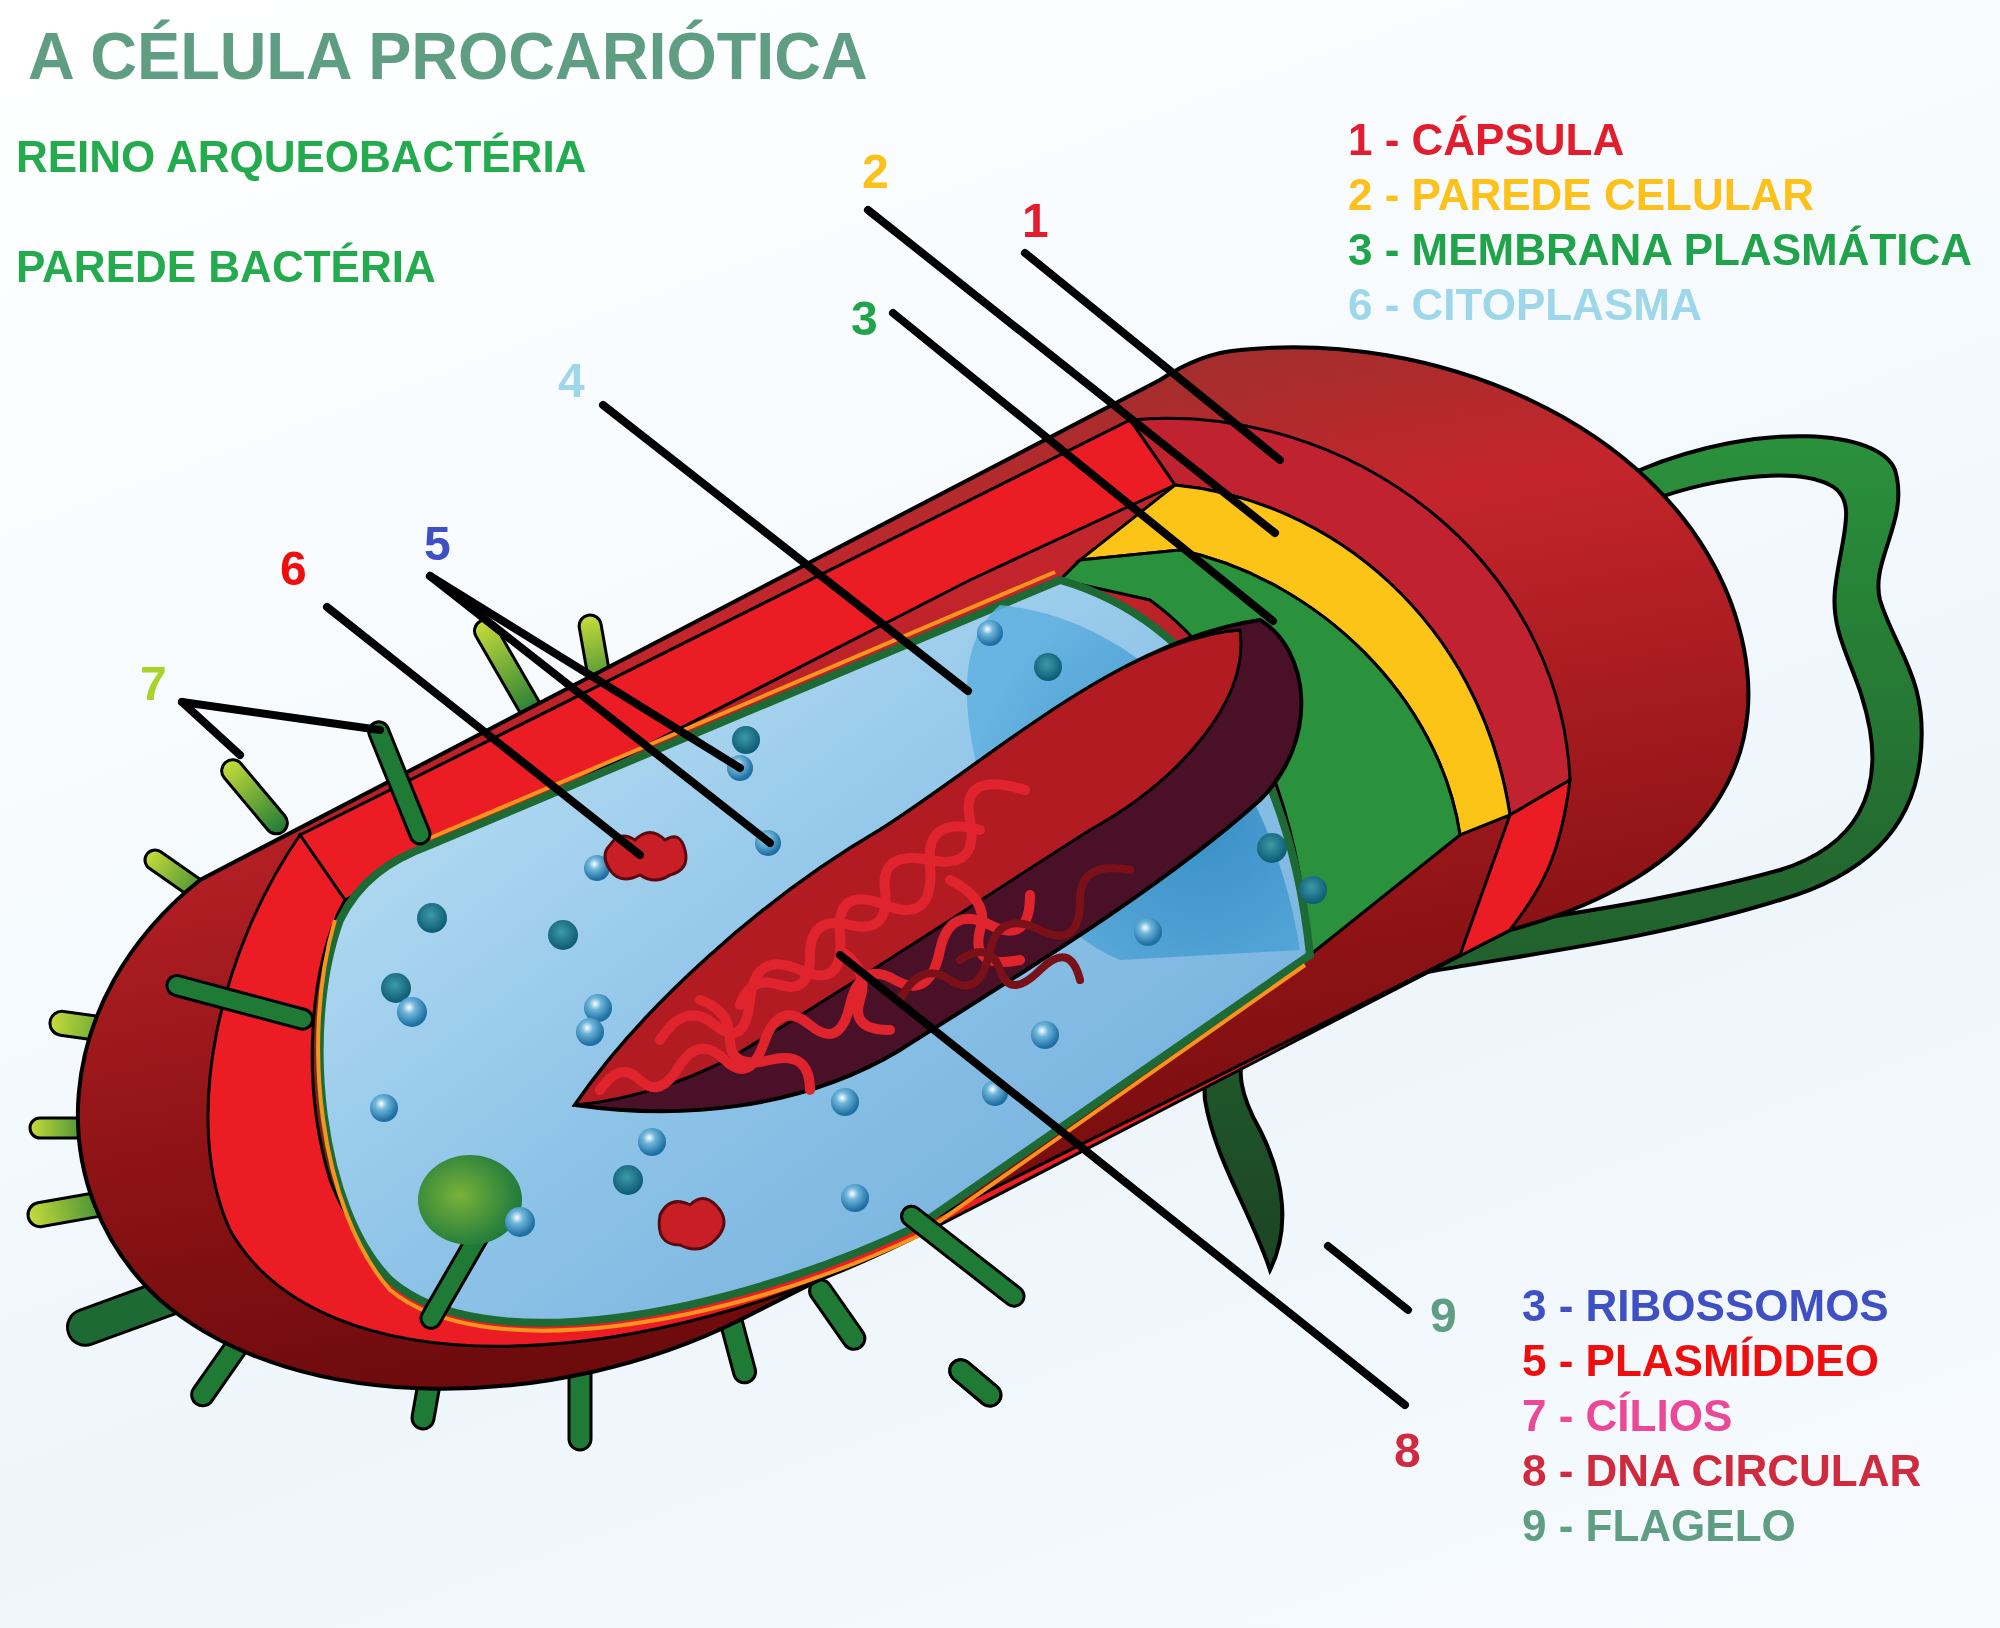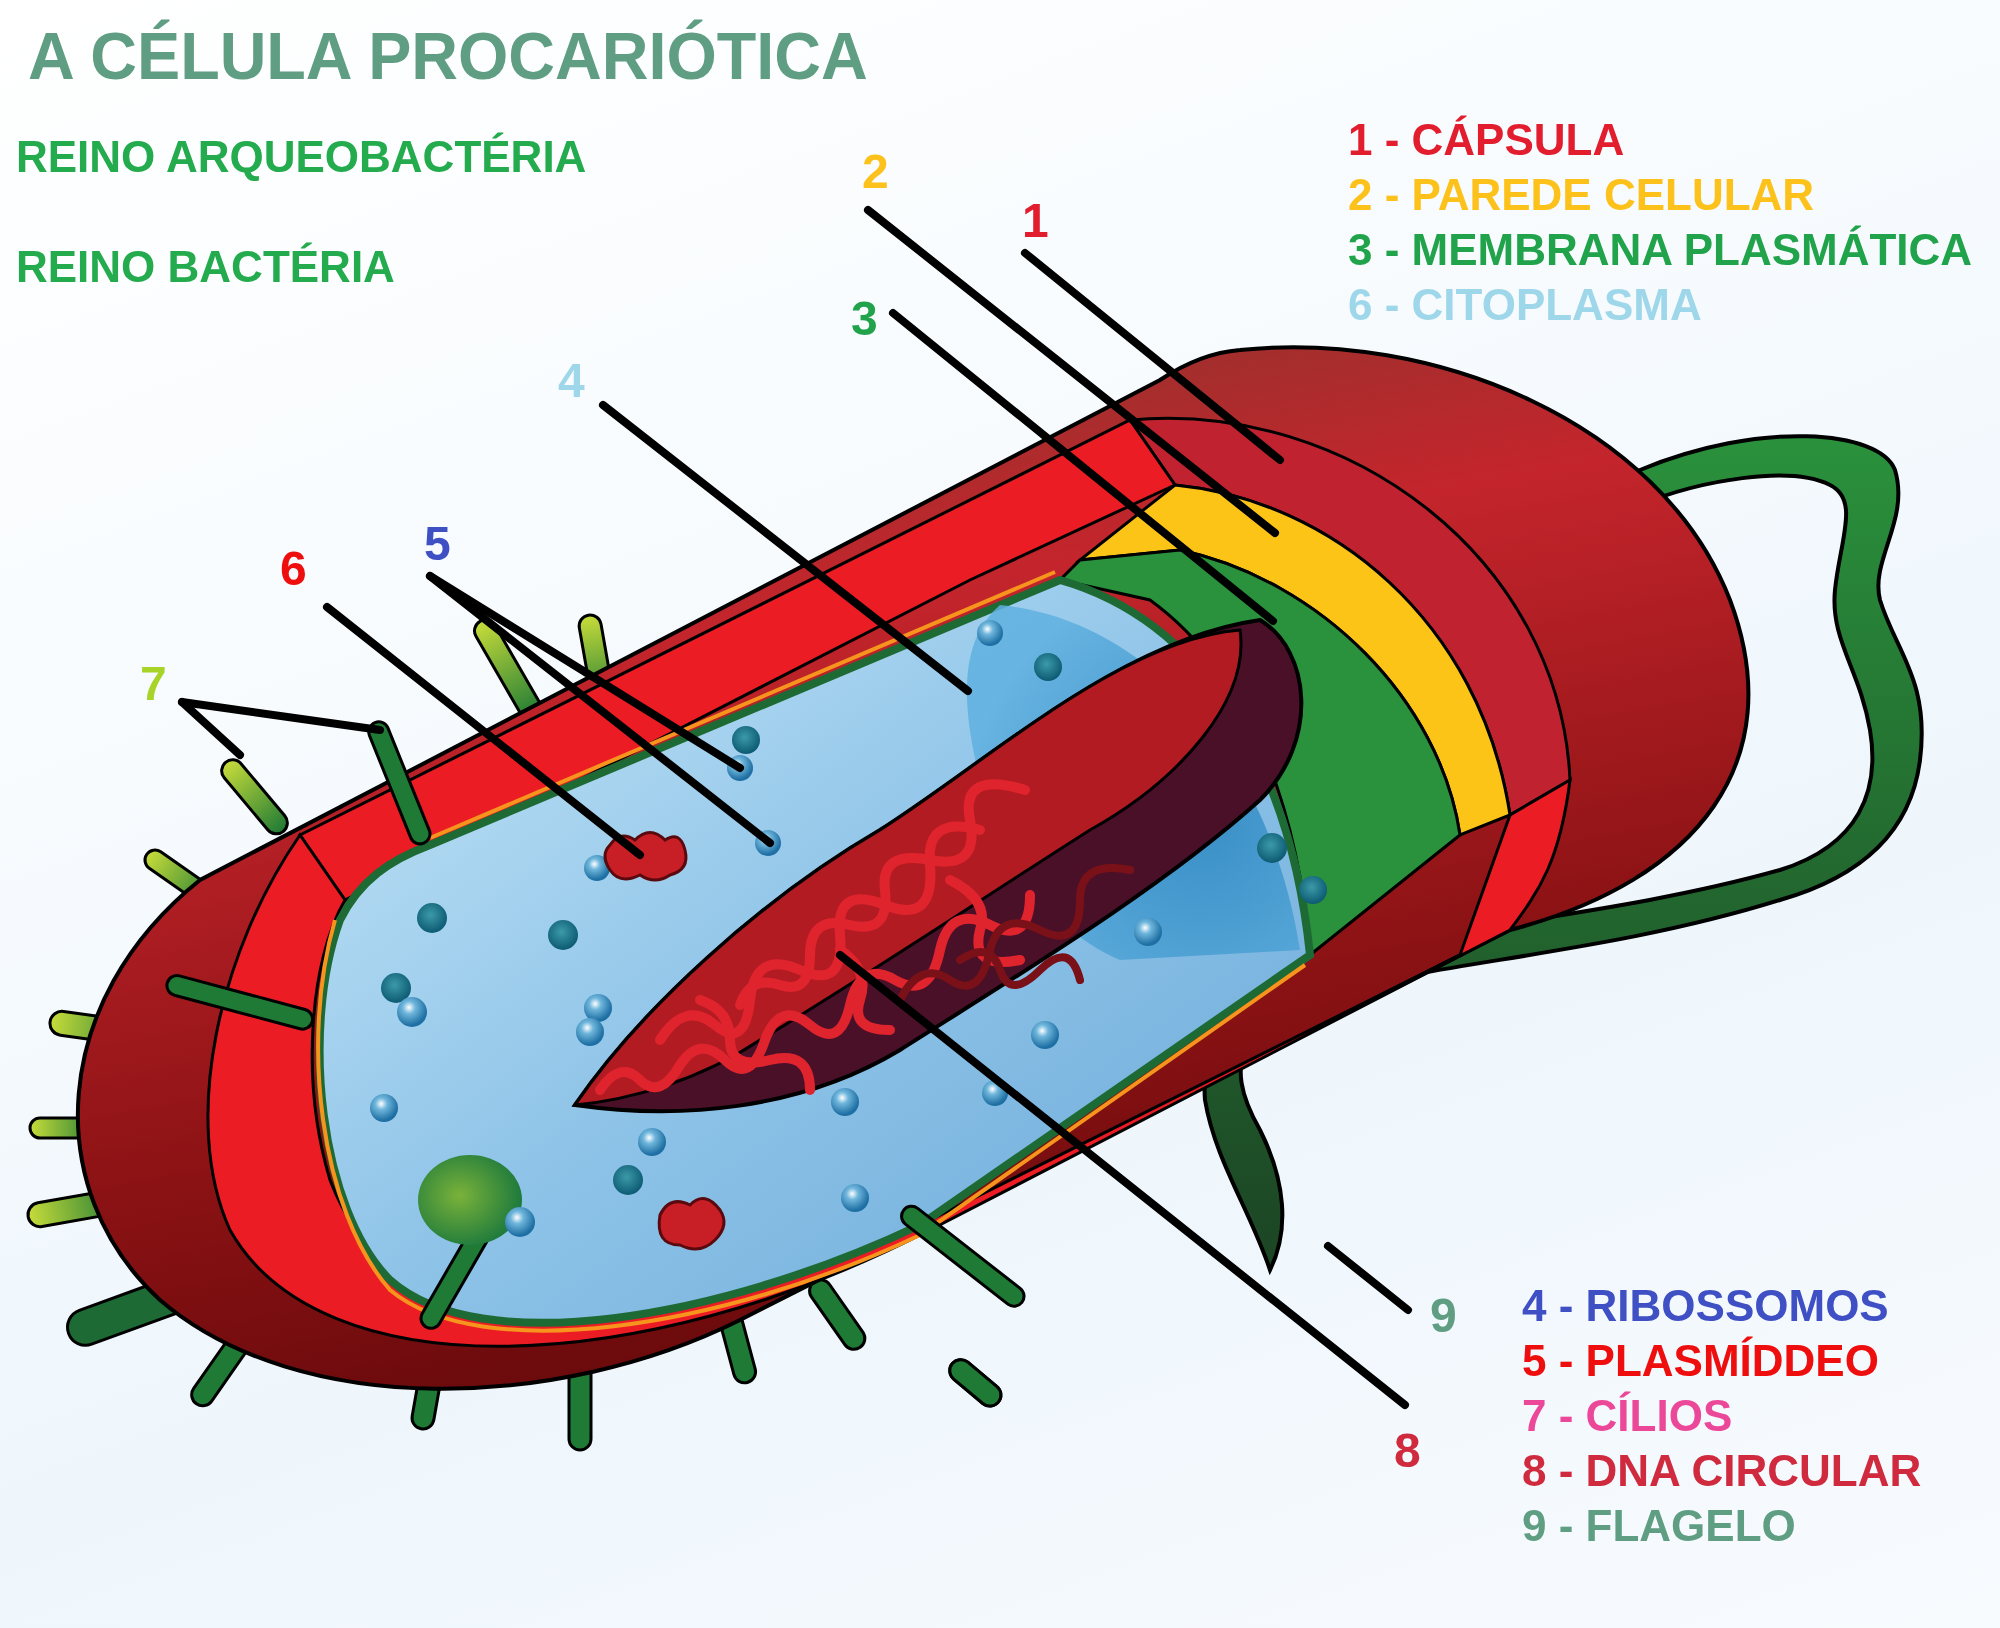--- a/index.html
+++ b/index.html
@@ -18,21 +18,21 @@
   #legend-bottom { left: 1522px; top: 1278px; }
   .legend-item { white-space: nowrap; }
   svg#diagram { position: absolute; left: 0; top: 0; }
   .num { font-family: "Liberation Sans", sans-serif; font-weight: bold; font-size: 48px; }
 </style>
 </head>
 <body>
 
 <div class="txt" id="title">A CÉLULA PROCARIÓTICA</div>
 <div class="txt kingdom" id="k1">REINO ARQUEOBACTÉRIA</div>
-<div class="txt kingdom" id="k2">REINO BACTÉRIA</div>
+<div class="txt kingdom" id="k2">PAREDE BACTÉRIA</div>
 
 <svg id="diagram" width="2000" height="1628" viewBox="0 0 2000 1628">
   <defs>
     <linearGradient id="gCapsule" x1="0" y1="0" x2="0.3" y2="1">
       <stop offset="0" stop-color="#7a3a2e"></stop>
       <stop offset="0.35" stop-color="#c4252c"></stop>
       <stop offset="0.75" stop-color="#8b1214"></stop>
       <stop offset="1" stop-color="#6a0a0c"></stop>
     </linearGradient>
     <linearGradient id="gCap" x1="0" y1="0" x2="1" y2="1">
@@ -190,18 +190,18 @@
 </svg>
 
 <div class="legend" id="legend-top">
   <div class="legend-item" style="color:#e11d2e">1 - CÁPSULA</div>
   <div class="legend-item" style="color:#fcc21b">2 - PAREDE CELULAR</div>
   <div class="legend-item" style="color:#20a34a">3 - MEMBRANA PLASMÁTICA</div>
   <div class="legend-item" style="color:#9fd7ea">6 - CITOPLASMA</div>
 </div>
 
 <div class="legend" id="legend-bottom">
-  <div class="legend-item" style="color:#3f4fc4">4 - RIBOSSOMOS</div>
+  <div class="legend-item" style="color:#3f4fc4">3 - RIBOSSOMOS</div>
   <div class="legend-item" style="color:#ee0e0e">5 - PLASMÍDDEO</div>
   <div class="legend-item" style="color:#ec4899">7 - CÍLIOS</div>
   <div class="legend-item" style="color:#d02a3f">8 - DNA CIRCULAR</div>
   <div class="legend-item" style="color:#5f9e83">9 - FLAGELO</div>
 </div>
 
 </body></html>

